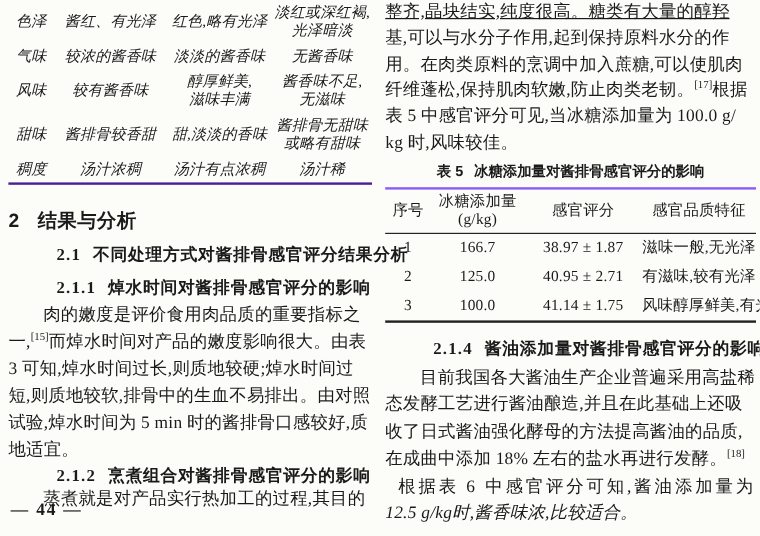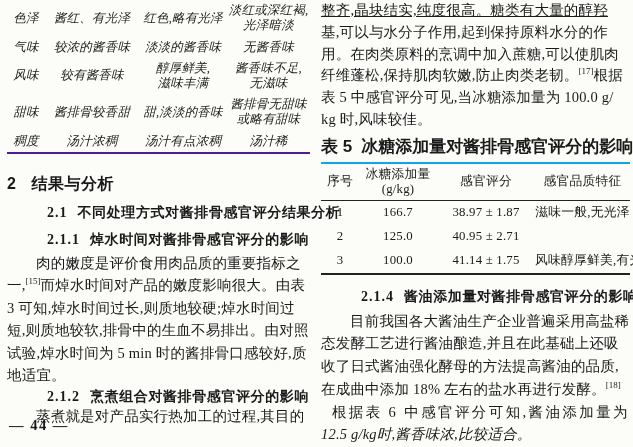--- a/index.html
+++ b/index.html
@@ -25,24 +25,24 @@
   .h3 .hnum{margin-right:10px;letter-spacing:1px;margin-left:40px;}
 
   
   .para{margin-top:3px;}
   .pline{font-size:14.5px;line-height:22.4px;white-space:nowrap;letter-spacing:.2px;}
   .indent{text-indent:29px;}
   .spread{letter-spacing:2.4px;text-align:right;}
   sup{font-size:9px;line-height:0;letter-spacing:0;vertical-align:super;}
 
   
-  .t5-cap{margin:4px 0 4px;text-align:center;font-weight:bold;font-size:17px;
+  .t5-cap{margin:4px 0 4px;text-align:center;font-weight:bold;font-size:12px;
           font-family:"Liberation Sans","DejaVu Sans",sans-serif;white-space:nowrap;}
   .t5-cap .cap-label{margin-right:9px;}
-  .t5{border-top:2px solid #0ea5e9;border-bottom:2px solid #222;}
+  .t5{border-top:2px solid #8b5cf6;border-bottom:2px solid #222;}
   .t5-head,.t5-row{display:grid;grid-template-columns:38px 78px 98px 1fr;align-items:center;}
   .t5-head{border-bottom:1.2px solid #222;padding:3px 0;}
   .t5-row{padding:4.5px 0;}
   .t5 .tc{display:flex;flex-direction:column;justify-content:center;align-items:center;}
   .t5 .tl{white-space:nowrap;font-size:12.8px;line-height:15px;letter-spacing:.2px;}
 
   
   .footer{position:absolute;left:9px;top:417px;font-size:14.5px;letter-spacing:1.5px;font-weight:600;}
 </style>
 </head>
@@ -200,20 +200,23 @@
     <div class="t5-row">
       <div class="tc">
           <div class="tl">2</div>
         </div>
       <div class="tc">
           <div class="tl">125.0</div>
         </div>
       <div class="tc">
           <div class="tl">40.95 ± 2.71</div>
         </div>
+      <div class="tc">
+          <div class="tl">有滋味,较有光泽</div>
+        </div>
     </div>
     <div class="t5-row">
       <div class="tc">
           <div class="tl">3</div>
         </div>
       <div class="tc">
           <div class="tl">100.0</div>
         </div>
       <div class="tc">
           <div class="tl">41.14 ± 1.75</div>

